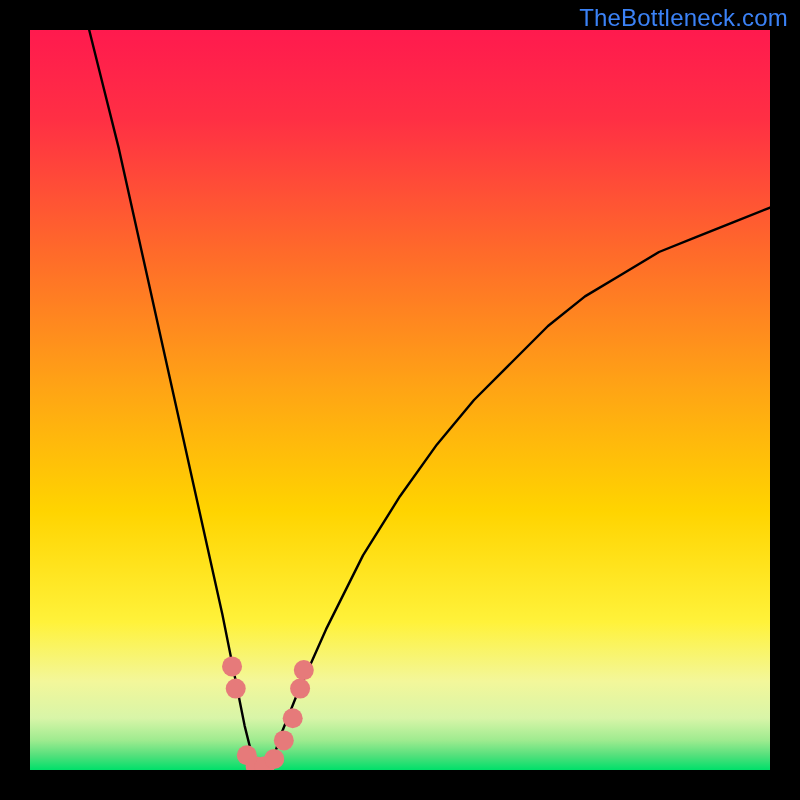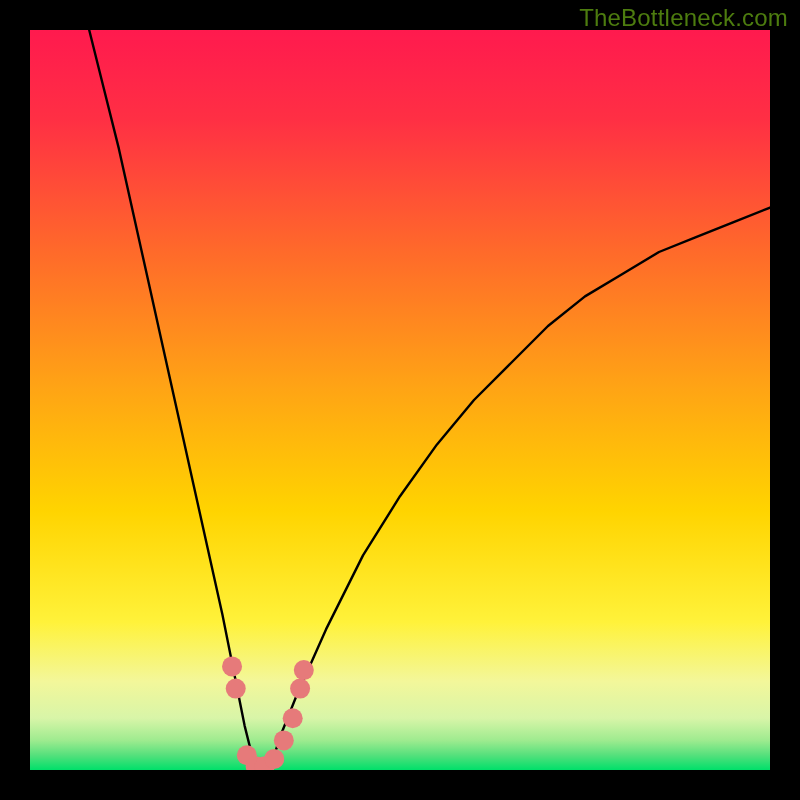--- a/index.html
+++ b/index.html
@@ -16,21 +16,21 @@
     left: 30px;
     top: 30px;
     width: 740px;
     height: 740px;
     background: #000000;
   }
   .watermark {
     position: absolute;
     top: 4px;
     right: 12px;
-    color: #4d7c0f;
+    color: #3b82f6;
     font-size: 24px;
     letter-spacing: 0.2px;
     font-weight: 500;
   }
   svg.plot {
     position: absolute;
     left: 30px;
     top: 30px;
     width: 740px;
     height: 740px;

